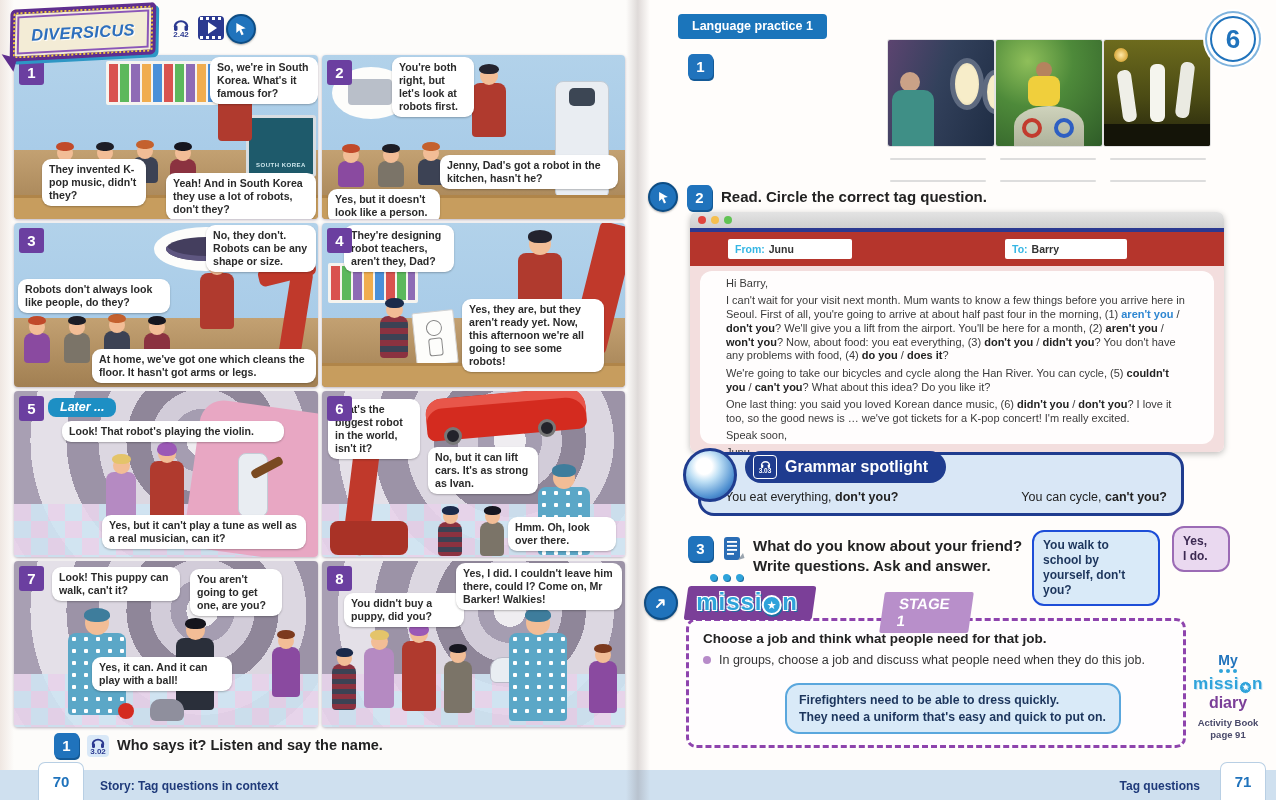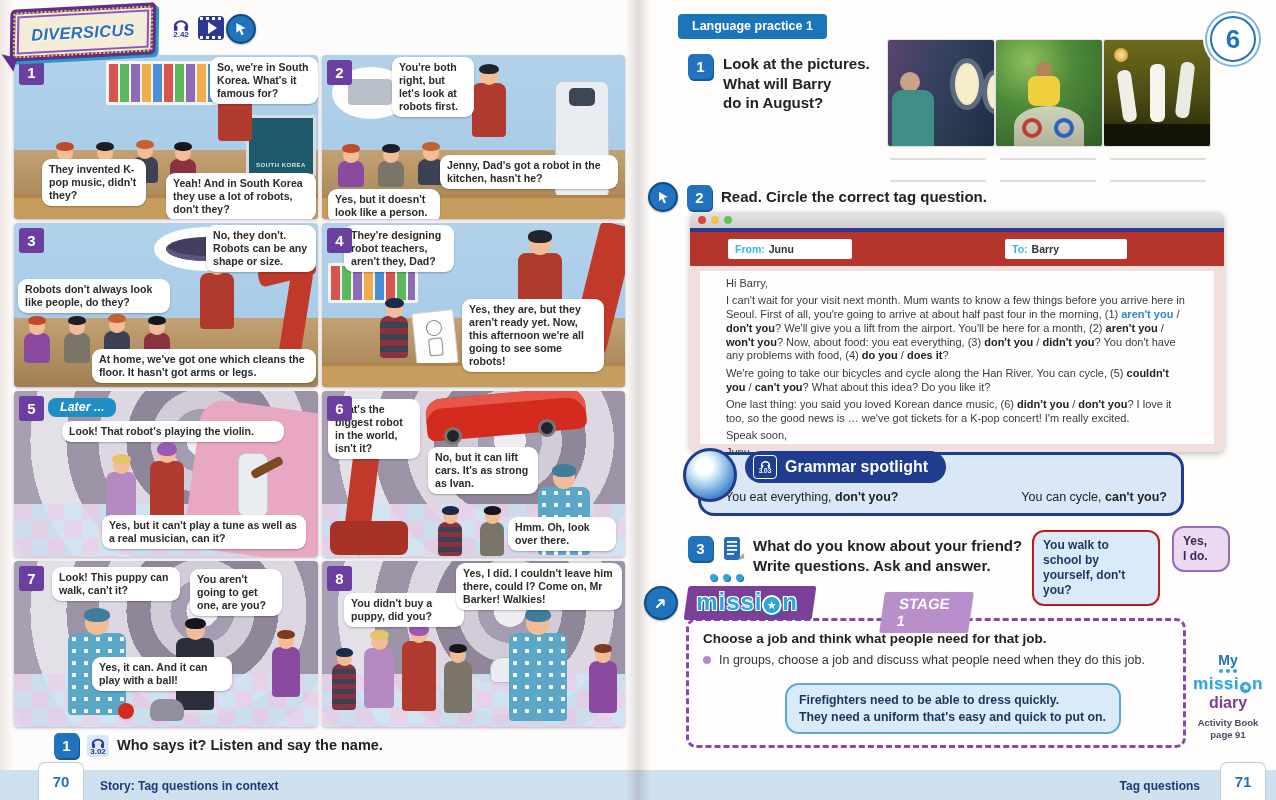--- a/index.html
+++ b/index.html
@@ -61,34 +61,34 @@
   .photo{position:absolute;top:40px;width:106px;height:106px;border-radius:2px;overflow:hidden;box-shadow:0 0 0 1px #e2e2e2}
   .email{position:absolute;left:52px;top:212px;width:534px;height:240px;border-radius:7px;overflow:hidden;box-shadow:0 2px 6px rgba(0,0,0,.25);z-index:3}
   .email .titlebar{height:16px;background:linear-gradient(#e3e3e3,#cfcfcf);display:flex;align-items:center;gap:5px;padding-left:8px}
   .email .dot{width:8px;height:8px;border-radius:50%}
   .email .bluestrip{height:4px;background:#2b3990}
   .email .redbar{height:34px;background:#b5352c;display:flex;align-items:center;gap:8px;padding:0 10px;position:relative}
   .email .field{position:absolute;top:7px;height:20px;background:#fff;border-radius:2px;display:flex;align-items:center;padding:0 7px;font-size:10.5px;gap:4px}
   .email .field .lab{color:#35b6e4;font-weight:bold}
   .email .field .val{color:#333;font-weight:600}
   .email .bodywrap{height:186px;background:#f3dede;padding:5px 10px 8px}
-  .email .bodyin{background:#fffdfd;height:100%;border-radius:0;padding:6px 26px 4px;font-size:11px;line-height:13.8px;color:#3a3a3a}
+  .email .bodyin{background:#fffdfd;height:100%;border-radius:12px;padding:6px 26px 4px;font-size:11px;line-height:13.8px;color:#3a3a3a}
   .email p{margin-bottom:3.5px}
   .seg-n{font-weight:normal}
   .seg-b{font-weight:bold;color:#222}
   .seg-blue{font-weight:bold;color:#2e86d1}
   .grammar{position:absolute;left:60px;top:452px;width:486px;height:64px;background:#d9e7f6;border:3px solid #1f3c8f;border-radius:16px;z-index:4}
   .grammar .pill{position:absolute;left:44px;top:-4px;height:32px;background:#1f3c8f;border-radius:16px;display:flex;align-items:center;gap:8px;padding:0 18px 0 8px;color:#fff;font-weight:bold;font-size:16px}
   .grammar .gchip{width:24px;height:24px;border:1.5px solid #fff;border-radius:4px;display:flex;flex-direction:column;align-items:center;justify-content:center;color:#fff;line-height:1}
   .grammar .gchip svg{width:13px;height:9px}
   .grammar .gchip b{font-size:6.5px}
   .grammar .sentences{position:absolute;left:24px;right:14px;bottom:9px;display:flex;justify-content:space-between;font-size:12.5px;color:#222}
   .orb{position:absolute;left:-18px;top:-7px;width:54px;height:54px;border-radius:50%;background:radial-gradient(circle at 38% 32%,#ffffff 0 18%,#bfe0f5 35%,#4e8fd0 70%,#1f3c8f 100%);border:3px solid #1f3c8f;z-index:5}
   .qbubble{position:absolute;border-radius:12px;padding:6px 9px;font-size:12px;line-height:1.25;color:#1c355c;font-weight:600;white-space:pre-line;z-index:4}
-  .qb-blue{background:#d9eaf8;border:2px solid #b91c1c}
+  .qb-blue{background:#d9eaf8;border:2px solid #1d4ed8}
   .qb-purple{background:#ead9f0;border:2px solid #9b6bb5;color:#3c2a52}
   .mission-banner{position:absolute;left:48px;top:586px;z-index:5}
   .mission-logo{position:relative;display:inline-block;background:#7b3f98;padding:2px 16px 4px 10px;transform:skewX(-8deg);border-radius:3px}
   .mission-logo .txt{display:inline-block;transform:skewX(8deg);font-weight:bold;font-size:24px;letter-spacing:1px;color:#2fa3da;text-shadow:-1px -1px 0 #fff,1px -1px 0 #fff,-1px 1px 0 #fff,1px 1px 0 #fff,2px 2px 0 #1a6ea0}
   .mission-logo .o-star{display:inline-block;transform:skewX(8deg);width:20px;height:20px;border-radius:50%;background:#2fa3da;border:2px solid #fff;color:#fff;font-size:11px;line-height:16px;text-align:center;vertical-align:1px;box-shadow:1px 2px 0 #1a6ea0}
   .stage-tag{position:absolute;left:196px;top:6px;background:#b88fca;color:#fff;font-weight:bold;font-size:15px;padding:3px 22px 4px 16px;transform:skewX(-8deg);border-radius:2px;z-index:-1}
   .mission-dots{position:absolute;left:24px;top:-12px;display:flex;gap:6px}
   .mission-dots i{width:7px;height:7px;border-radius:50%;background:#2fa3da;box-shadow:1px 1px 0 #1a6ea0}
   .mission-box{position:absolute;left:48px;top:618px;width:500px;height:130px;border:3px dashed #8e44ad;border-radius:10px;background:#fffdfe;z-index:3;padding:10px 14px}
   .mission-box h4{font-size:13.5px;color:#222}
@@ -431,23 +431,20 @@
     <div class="footer-txt" style="left:100px">Story: Tag questions in context</div>
   </div>
 
   <div class="page page-right">
 
     <div class="lp-tab">Language practice 1</div>
     <div class="unit-circle">6</div>
 
     <div style="position:absolute;left:50px;top:54px;display:flex;gap:10px;align-items:flex-start">
       <span class="badge">1</span>
-      <span class="ex-head">Look at the pictures.
-What will Barry
-do in August?</span>
     </div>
     <div class="photo" style="left:250px;background:linear-gradient(110deg,#5c4470 0,#33415c 45%,#1f2d44 100%)" aria-label="boy looking out of a plane window">
       <div style="position:absolute;right:10px;top:18px;width:34px;height:52px;background:radial-gradient(#f7edc9 60%,#d8cba0);border-radius:50%;border:5px solid #5e6a80"></div>
       <div style="position:absolute;right:-14px;top:30px;width:26px;height:44px;background:radial-gradient(#f7edc9 60%,#d8cba0);border-radius:50%;border:5px solid #5e6a80"></div>
       <div style="position:absolute;left:12px;top:32px;width:20px;height:20px;background:#caa287;border-radius:50%"></div>
       <div style="position:absolute;left:4px;top:50px;width:42px;height:56px;background:#3f8f86;border-radius:10px 10px 0 0"></div>
     </div>
     <div class="photo" style="left:358px;background:radial-gradient(circle at 30% 20%,#8fbf5a 0,#4e8a3a 40%,#2f5c28 100%)" aria-label="boy riding a bicycle in a park">
       <div style="position:absolute;left:18px;bottom:0;width:70px;height:40px;background:linear-gradient(#cfd3bc,#aeb29b);border-radius:50% 50% 0 0"></div>
       <div style="position:absolute;left:40px;top:22px;width:16px;height:16px;background:#b5835e;border-radius:50%"></div>

